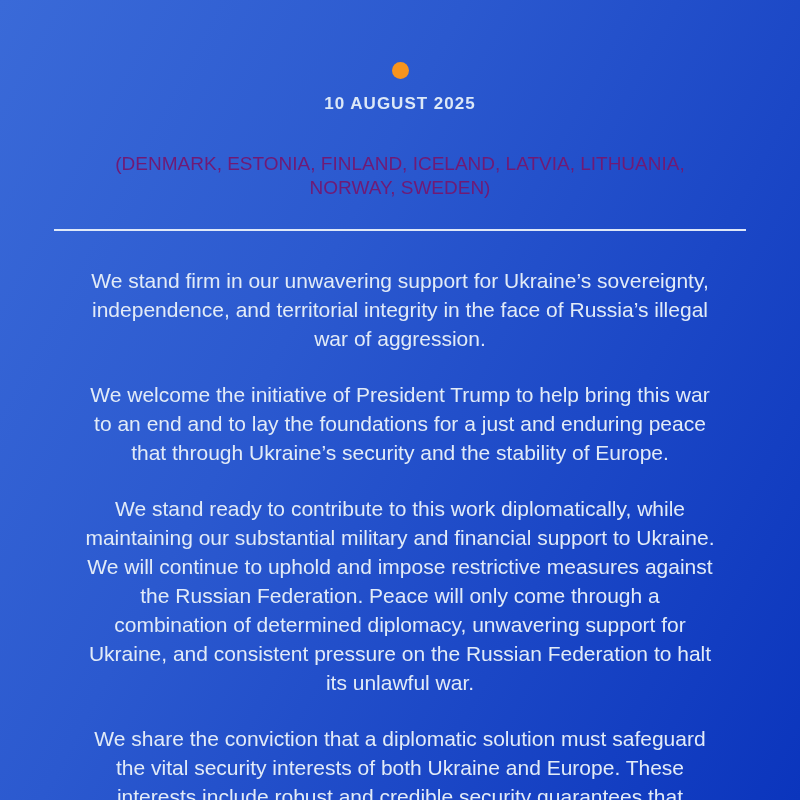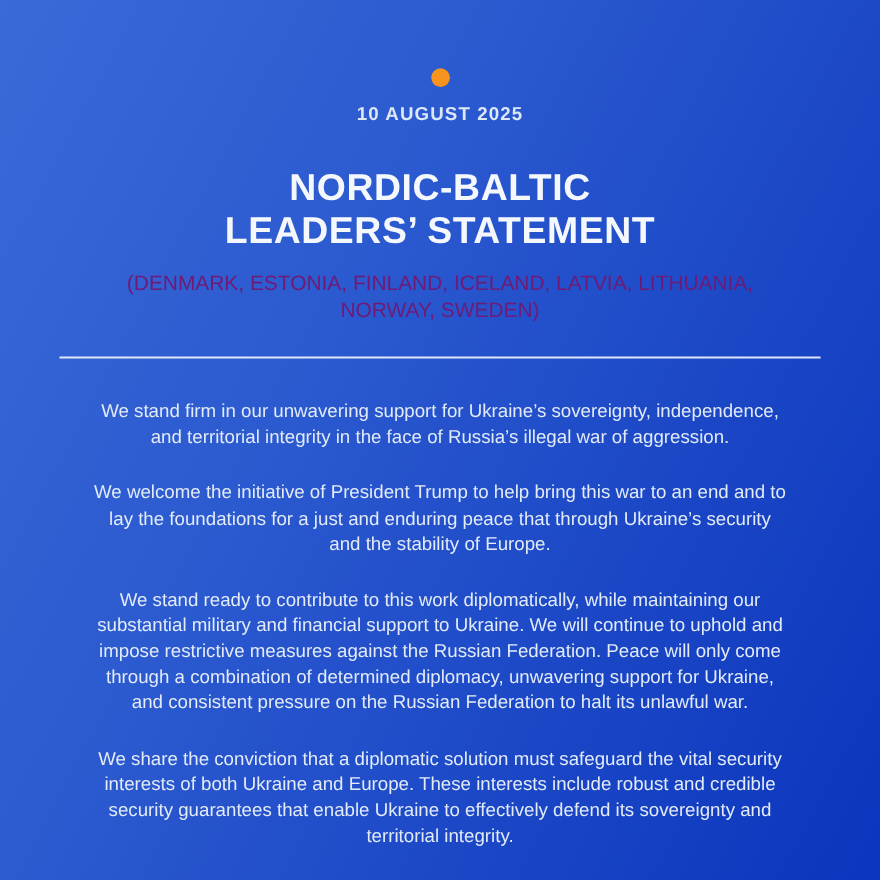--- a/index.html
+++ b/index.html
@@ -54,32 +54,31 @@
     border-top: 2px solid rgba(238, 244, 252, 0.92);
     width: 692px;
     margin: 0 auto;
   }
   .paragraphs {
     max-width: 632px;
     margin: 36px auto 0 auto;
   }
   .paragraphs p {
     color: #e2ebf7;
-    font-size: 17px;
+    font-size: 21px;
     line-height: 1.38;
     margin-bottom: 27px;
   }
 </style>
 </head>
 <body style="background: linear-gradient(118deg, rgb(58, 106, 216) 0%, rgb(43, 89, 207) 38%, rgb(11, 53, 189) 100%);">
 
 <div class="card">
   <div class="dot" style="background: rgb(247, 148, 30);"></div>
   <div class="date">10 AUGUST 2025</div>
-  <h1 class="title"><span>NORDIC-BALTIC</span><br><span>LEADERS’ STATEMENT</span></h1>
   <div class="subtitle">(DENMARK, ESTONIA, FINLAND, ICELAND, LATVIA, LITHUANIA, NORWAY, SWEDEN)</div>
   <hr class="divider">
   <div class="paragraphs">
     <p>We stand firm in our unwavering support for Ukraine’s sovereignty, independence, and territorial integrity in the face of Russia’s illegal war of aggression.</p>
     <p>We welcome the initiative of President Trump to help bring this war to an end and to lay the foundations for a just and enduring peace that through Ukraine’s security and the stability of Europe.</p>
     <p>We stand ready to contribute to this work diplomatically, while maintaining our substantial military and financial support to Ukraine. We will continue to uphold and impose restrictive measures against the Russian Federation. Peace will only come through a combination of determined diplomacy, unwavering support for Ukraine, and consistent pressure on the Russian Federation to halt its unlawful war.</p>
     <p>We share the conviction that a diplomatic solution must safeguard the vital security interests of both Ukraine and Europe. These interests include robust and credible security guarantees that enable Ukraine to effectively defend its sovereignty and territorial integrity.</p>
   </div>
 </div>
 

